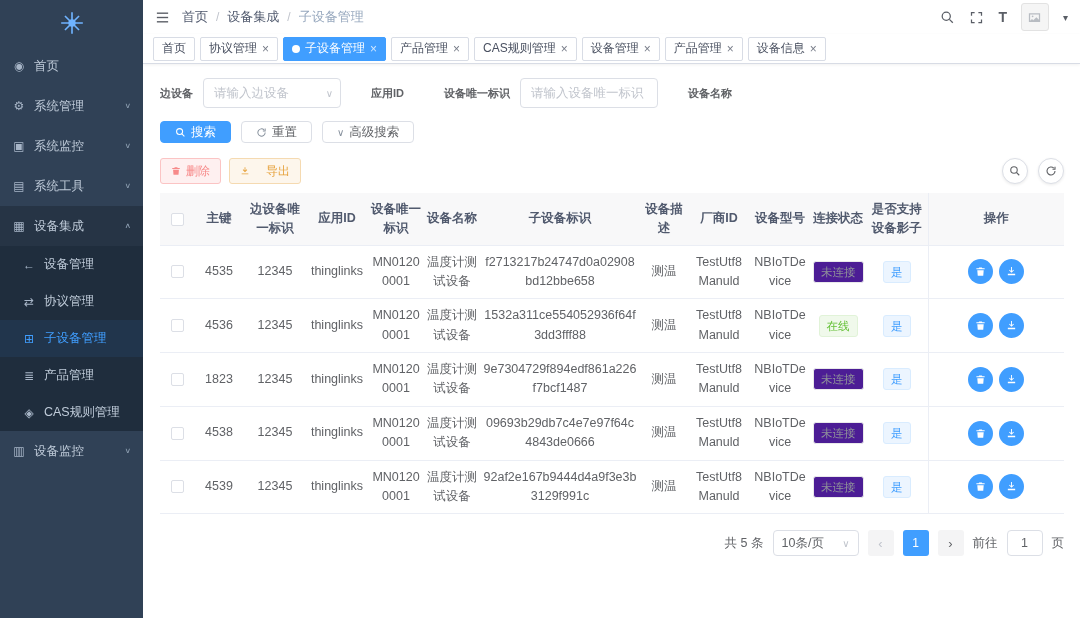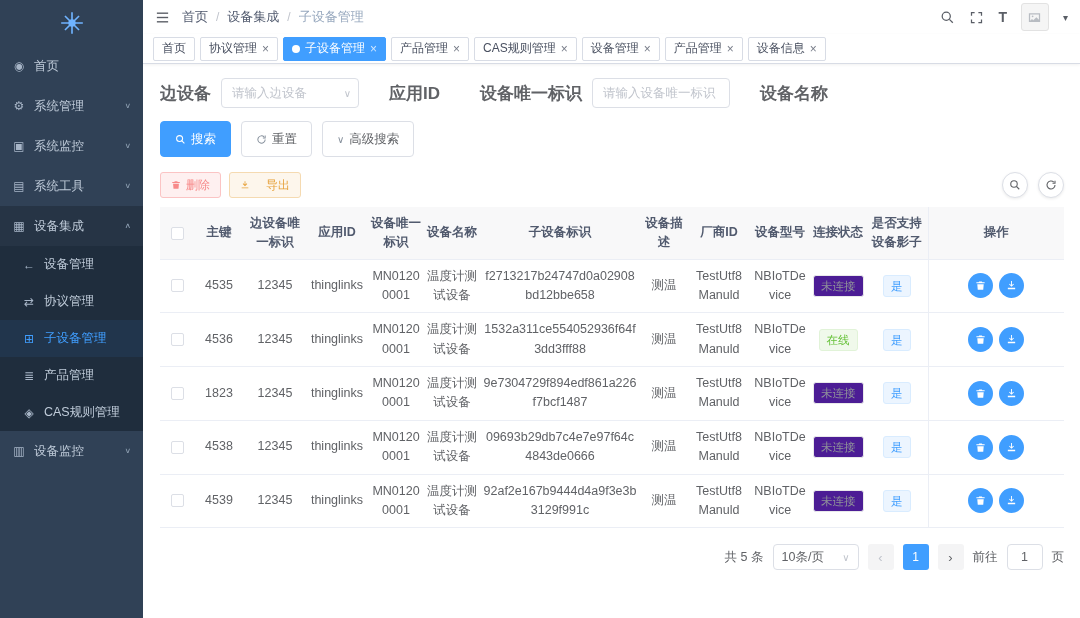--- a/index.html
+++ b/index.html
@@ -40,28 +40,28 @@
   .tag-item .dot { display:none; width:8px; height:8px; border-radius:50%; background:#fff; }
   .tag-item.active { background:#409EFF; border-color:#409EFF; color:#fff; }
   .tag-item.active .dot { display:inline-block; }
   .tag-close { font-size:12px; line-height:1; opacity:.75; }
 
   
   .content { flex:1; padding:14px 16px 0 17px; overflow:hidden; }
 
   .search-form { display:flex; align-items:center; margin-bottom:13px; flex-wrap:nowrap; }
   .form-item { display:flex; align-items:center; margin-right:30px; }
-  .form-item label { font-size:17px; font-weight:bold; color:#606266; margin-right:10px; white-space:nowrap; }
+  .form-item label { font-size:11px; font-weight:bold; color:#606266; margin-right:10px; white-space:nowrap; }
   .el-input { position:relative; display:flex; align-items:center; }
   .el-input input { height:30px; width:138px; border:1px solid #dcdfe6; border-radius:4px; padding:0 10px; font-size:12.5px; color:#606266; outline:none; font-family:inherit; }
   .el-input input::placeholder { color:#c0c4cc; }
   .el-input .select-caret { position:absolute; right:8px; color:#c0c4cc; font-size:10px; pointer-events:none; }
 
   .btn-row { display:flex; align-items:center; gap:10px; margin-bottom:15px; }
-  .btn { display:inline-flex; align-items:center; justify-content:center; gap:5px; height:36px; padding:0 14px; font-size:12.5px; border-radius:4px; border:1px solid #dcdfe6; background:#fff; color:#606266; cursor:pointer; font-family:inherit; }
+  .btn { display:inline-flex; align-items:center; justify-content:center; gap:5px; height:22px; padding:0 14px; font-size:12.5px; border-radius:4px; border:1px solid #dcdfe6; background:#fff; color:#606266; cursor:pointer; font-family:inherit; }
   .btn-primary { background:#409EFF; border-color:#409EFF; color:#fff; }
   .btn .chev { font-size:10px; color:#86909c; }
 
   .toolbar { display:flex; align-items:center; gap:8px; margin-bottom:9px; }
   .btn-mini { height:26px; padding:0 10px; font-size:12px; border-radius:3px; }
   .btn-danger-plain { background:#fef0f0; border-color:#fbc4c4; color:#f78989; }
   .btn-warning-plain { background:#fdf6ec; border-color:#f5dab1; color:#e6a23c;gap:16px; }
   .toolbar-right { margin-left:auto; display:flex; gap:10px; }
   .circle-btn { width:26px; height:26px; border-radius:50%; border:1px solid #dcdfe6; background:#fff; color:#606266; display:flex; align-items:center; justify-content:center; cursor:pointer; box-shadow:0 1px 3px rgba(0,0,0,.08); }
 

